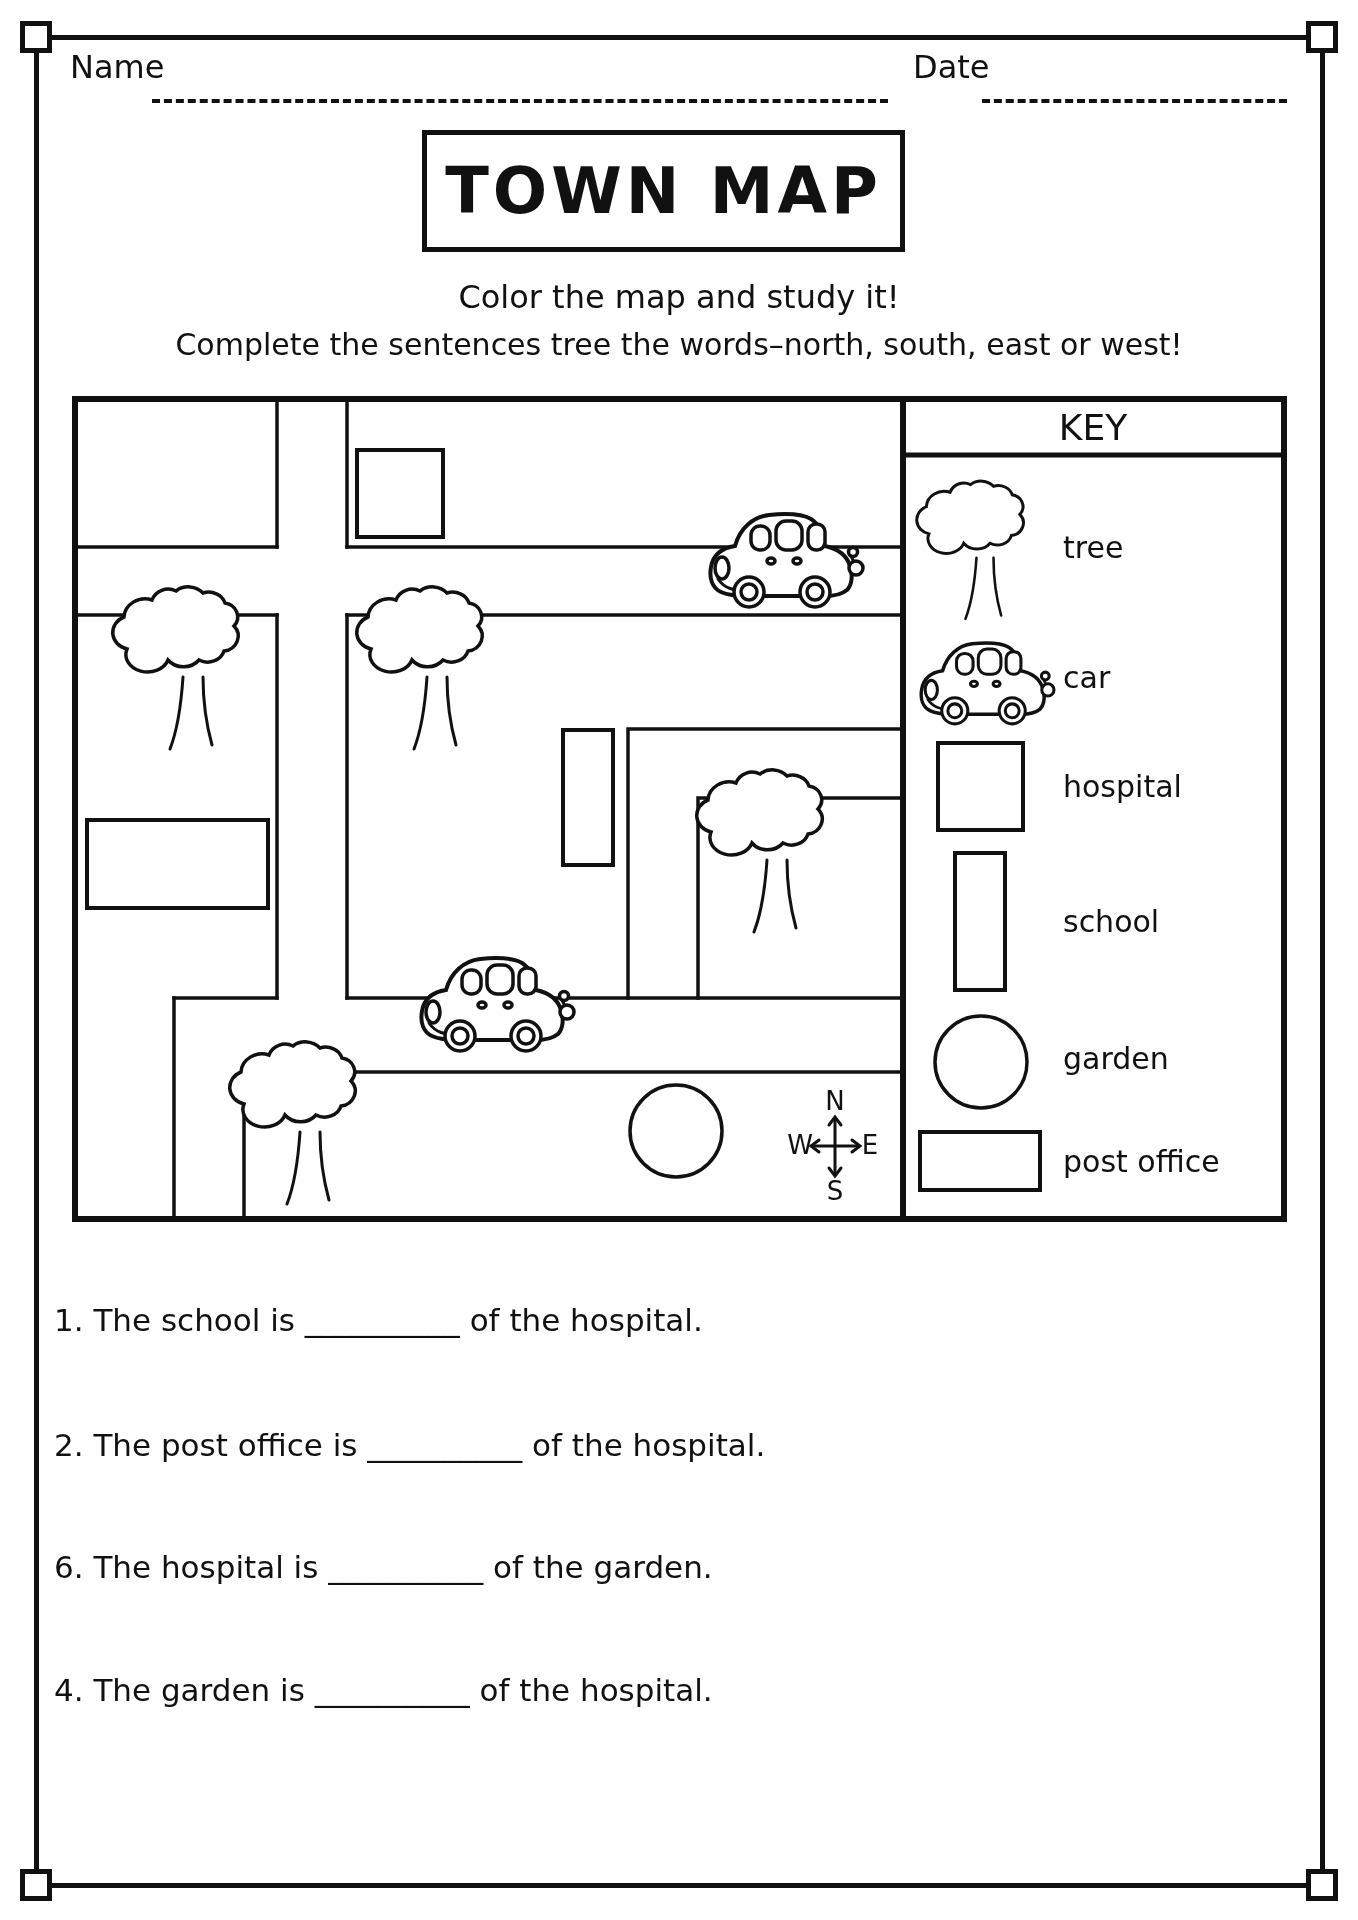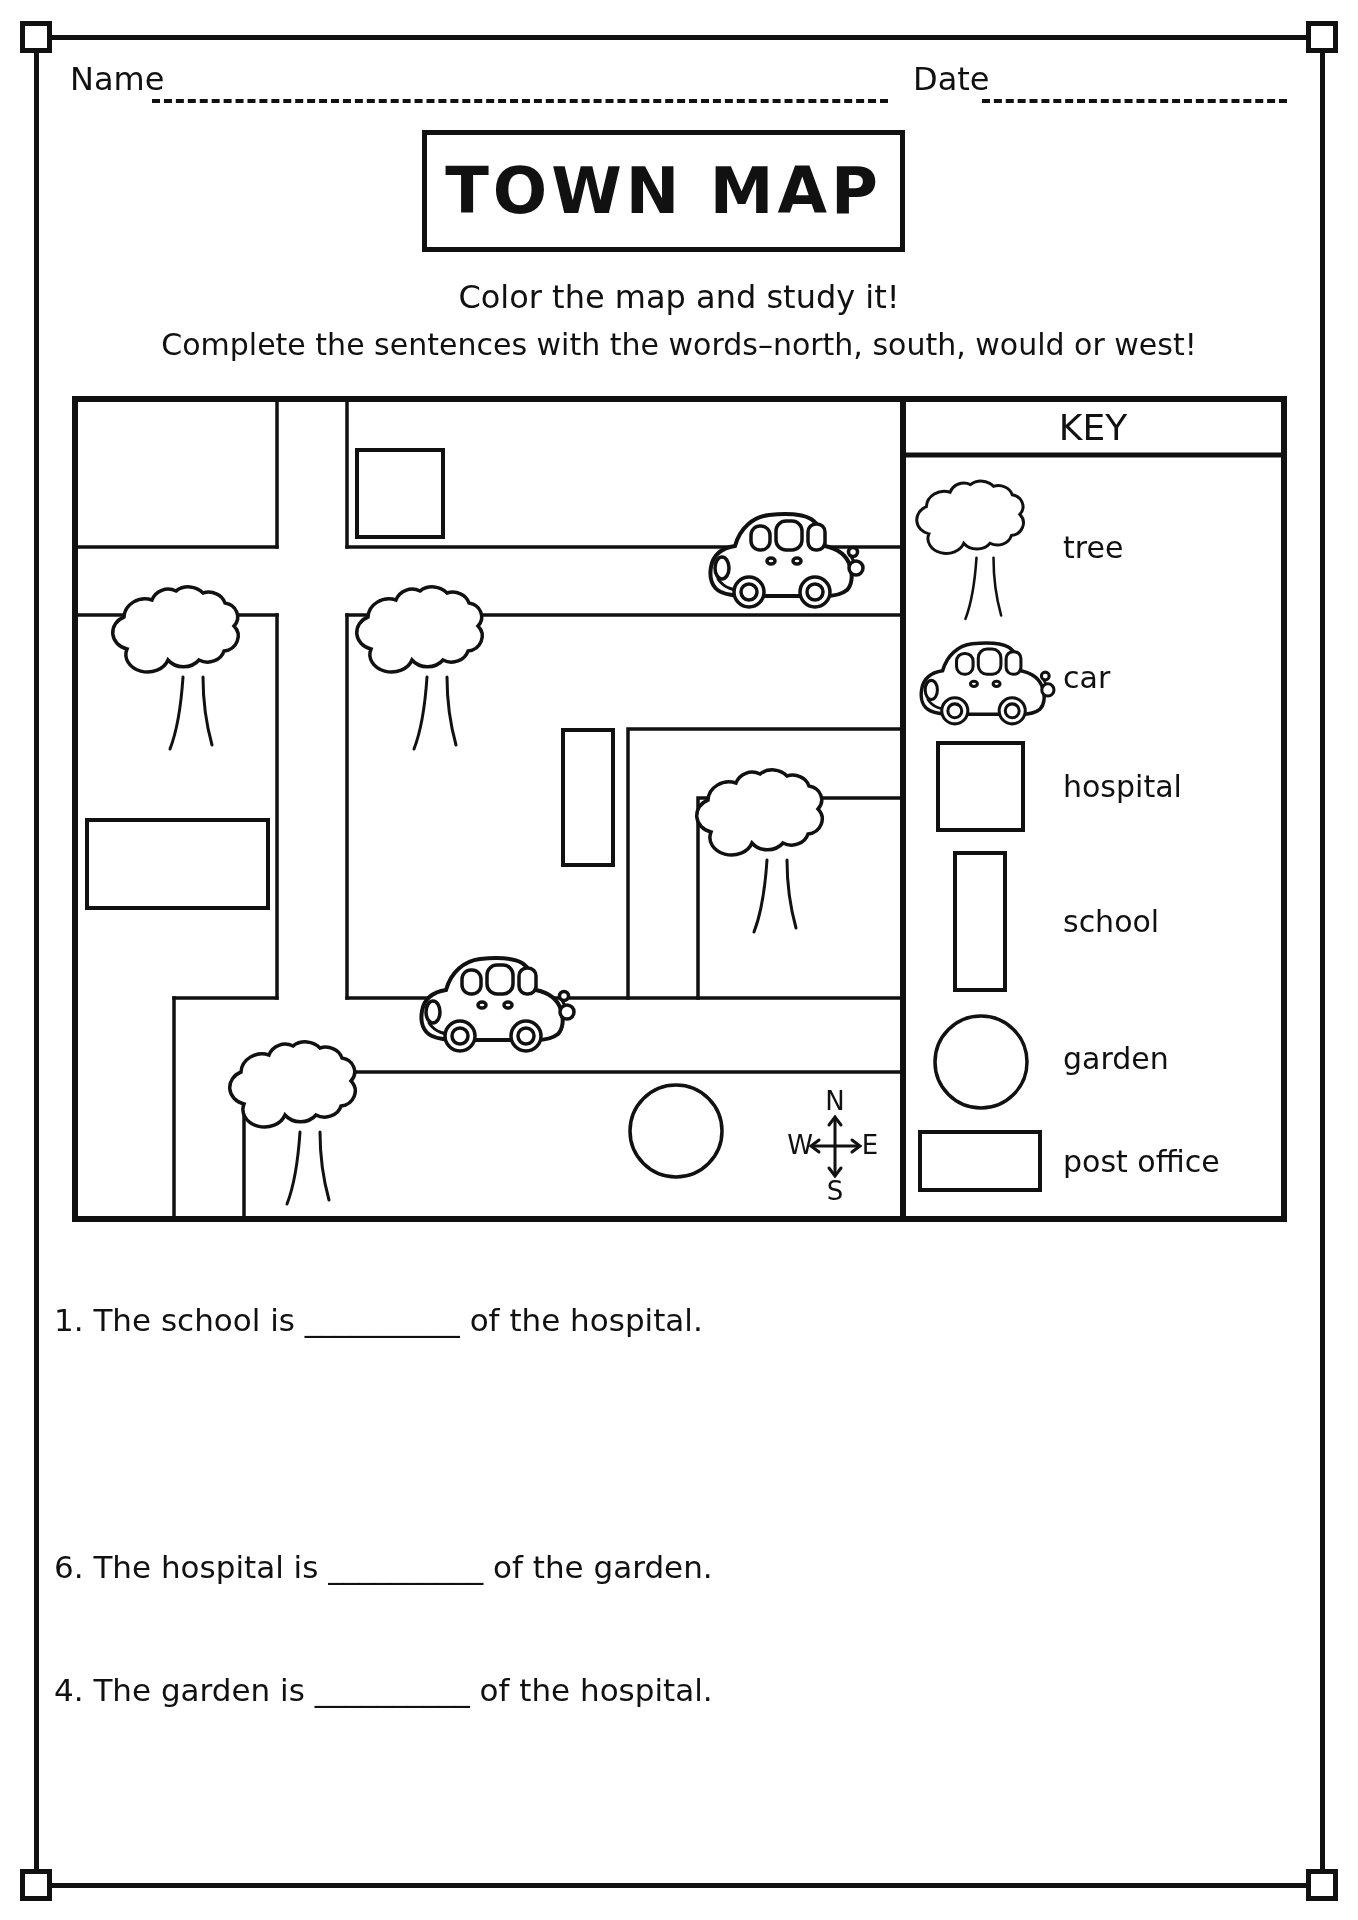--- a/index.html
+++ b/index.html
@@ -18,21 +18,21 @@
     border:5px solid #111;box-sizing:border-box;
   }
   .frame-corner{
     position:absolute;width:32px;height:32px;background:#fff;
     border:5px solid #111;box-sizing:border-box;
   }
   .fc-tl{left:20px;top:21px;}
   .fc-tr{left:1306px;top:21px;}
   .fc-bl{left:20px;top:1869px;}
   .fc-br{left:1306px;top:1869px;}
-  .hdr-label{position:absolute;font-size:32px;top:60px;}
+  .hdr-label{position:absolute;font-size:32px;top:48px;}
   .name-label{left:70px;}
   .date-label{left:913px;}
   .blank-line{position:absolute;height:0;border-bottom:4px dashed #111;top:99px;}
   .name-blank{left:152px;width:736px;}
   .date-blank{left:982px;width:305px;}
   .title-box{
     position:absolute;left:422px;top:130px;width:483px;height:122px;
     border:5px solid #111;box-sizing:border-box;
     display:flex;align-items:center;justify-content:center;
     font-size:64px;font-weight:bold;letter-spacing:4px;
@@ -74,21 +74,21 @@
   <div class="hdr-label name-label">Name</div>
   <div class="blank-line name-blank"></div>
   <div class="hdr-label date-label">Date</div>
   <div class="blank-line date-blank"></div>
 
   <div class="title-box">
     <span>TOWN MAP</span>
   </div>
 
   <div class="instr instr1">Color the map and study it!</div>
-  <div class="instr instr2">Complete the sentences with the words–north, south, would or west!</div>
+  <div class="instr instr2">Complete the sentences tree the words–north, south, east or west!</div>
 
   <svg class="map-svg" width="1215" height="826" viewBox="0 0 1215 826" xmlns="http://www.w3.org/2000/svg">
 
     <defs>
       <g id="tree-sym">
         <path class="shape" d="M -66,14
           a 19 17 0 0 1 -3 -32
           a 21 19 0 0 1 28 -17
           a 17 16 0 0 1 24 -9
           a 19 17 0 0 1 27 2
@@ -198,16 +198,17 @@
 
       <circle class="shape" cx="909" cy="666" r="46"></circle>
       <text class="svgtxt keylabel" x="991" y="673">garden</text>
 
       <rect class="bldg" x="848" y="736" width="120" height="58"></rect>
       <text class="svgtxt keylabel" x="991" y="776">post office</text>
     </g>
   </svg>
 
   <div class="question q1">1. The school is __________ of the hospital.</div>
+  <div class="question q2">2. The post office is __________ of the hospital.</div>
   <div class="question q3">6. The hospital is __________ of the garden.</div>
   <div class="question q4">4. The garden is __________ of the hospital.</div>
 
 </div>
 
 </body></html>

